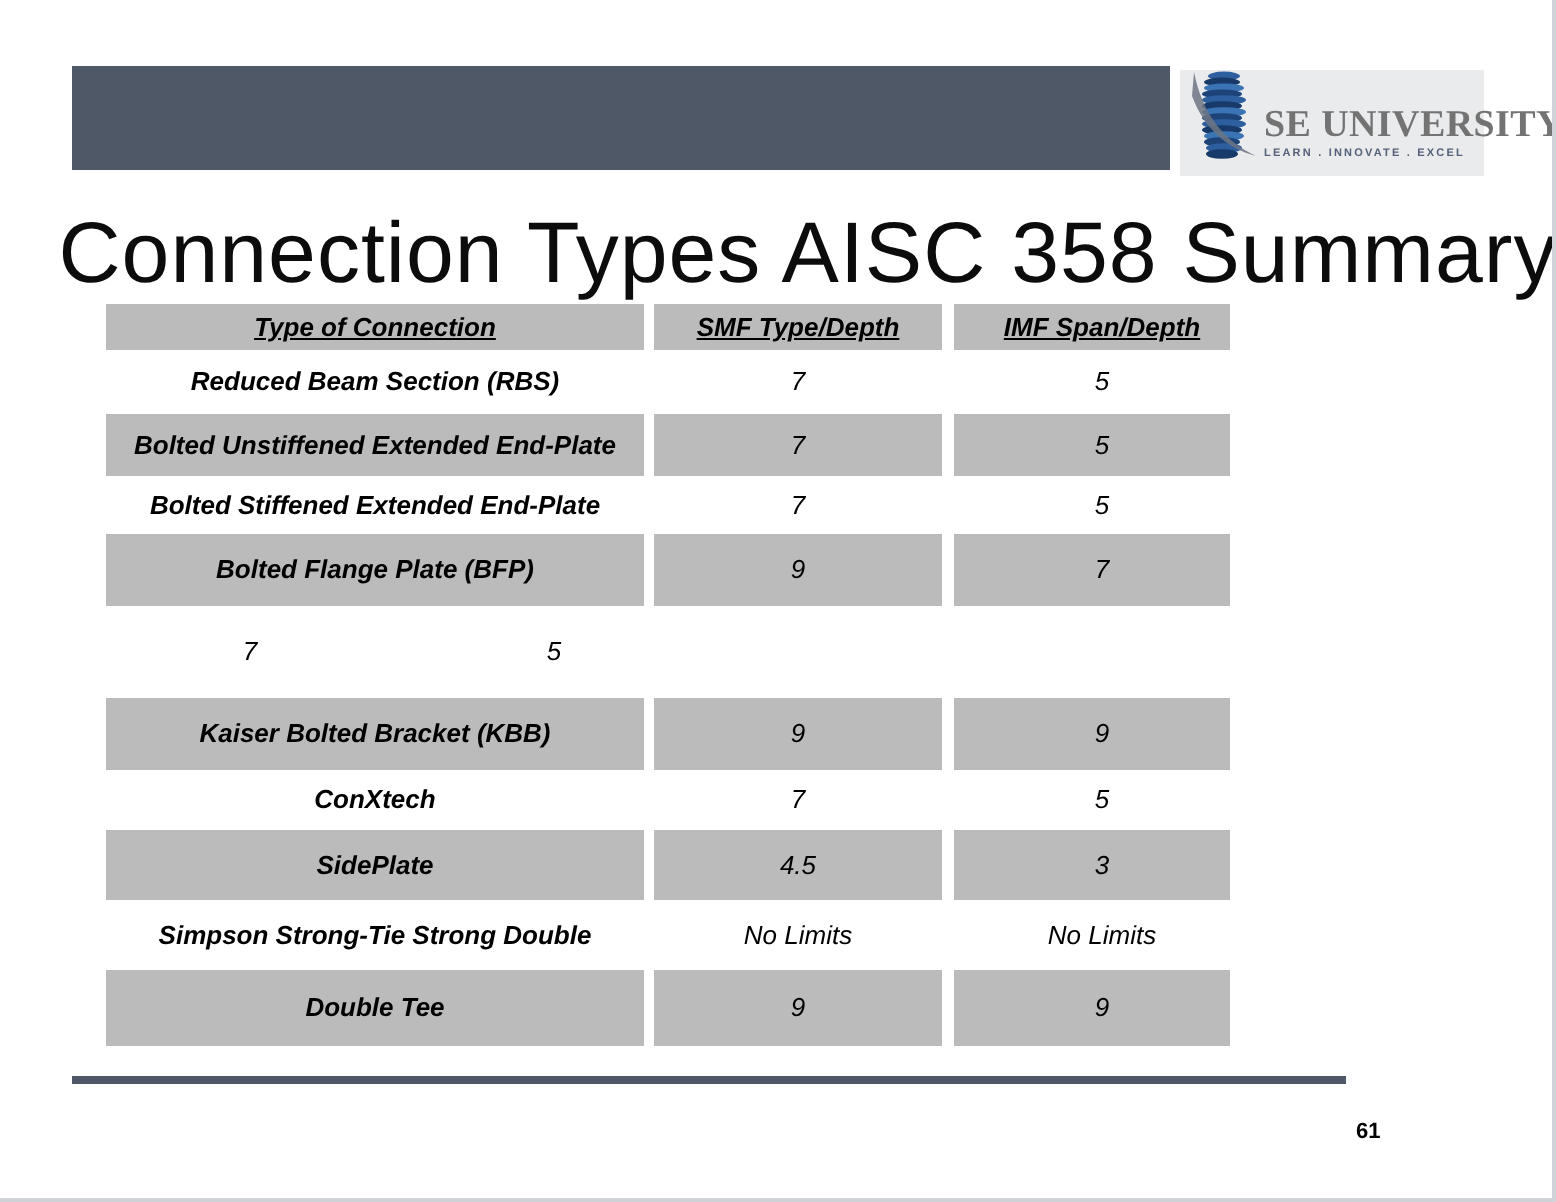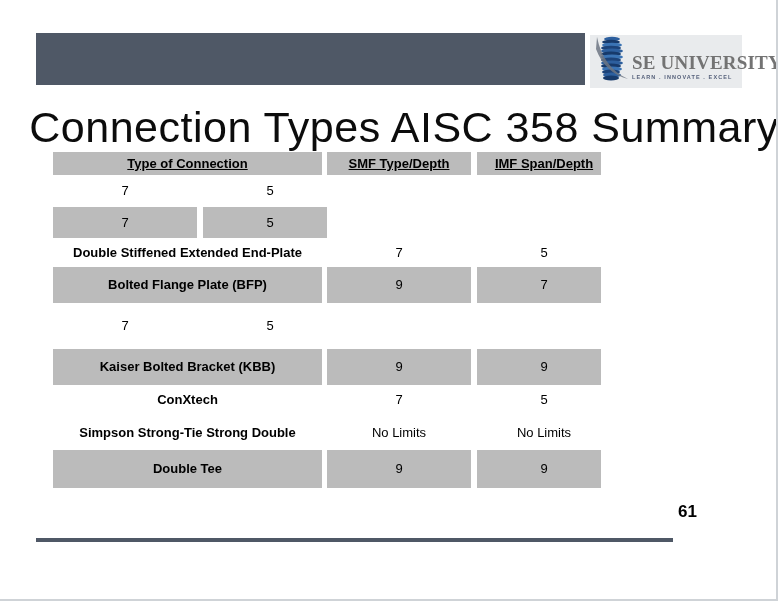--- a/index.html
+++ b/index.html
@@ -29,33 +29,33 @@
     white-space:nowrap; font-weight:bold;
   }
   .slide-title {
     position:absolute; left:0; top:103px; width:100%; text-align:center;
     font-size:43px; color:#0c0c0c; letter-spacing:0.5px;margin-left:16px;
   }
   .tbl { position:absolute; left:53px; top:152px; width:562px; }
   .trow { display:flex; }
   .cell {
     display:flex; align-items:center; justify-content:center; text-align:center;
-    font-size:13px; color:#000; line-height:1.2;
+    font-size:13px; color:#000; line-height:1.2;font-style:italic;
   }
   .c1 { width:269px; margin-right:5px; font-weight:bold; }
   .c2 { width:144px; margin-right:6px; }
-  .c3 { width:124px;padding-left:10px; }
+  .c3 { width:138px;padding-left:10px; }
   .trow.gray .cell { background:#bbbbbb; }
   .trow.head .cell { background:#bbbbbb; font-weight:bold; text-decoration:underline; }
   .footer-line {
     position:absolute; left:36px; top:538px; width:637px; height:4px;
     background:#4f5866;
   }
   .page-num {
-    position:absolute; left:678px; top:502px; font-size:17px; font-weight:bold;
+    position:absolute; left:678px; top:560px; font-size:11px; font-weight:bold;
     color:#000;
   }
 </style>
 </head>
 <body>
 
 <div class="page">
 
   <div class="top-bar"></div>
 
@@ -91,31 +91,33 @@
 
   <div class="tbl">
 
     <div class="trow head" style="height:23px">
       <div class="cell c1">Type of Connection</div>
       <div class="cell c2">SMF Type/Depth</div>
       <div class="cell c3">IMF Span/Depth</div>
     </div>
 
     <div class="trow" style="height:32px">
+      <div class="cell c1">Reduced Beam Section (RBS)</div>
       <div class="cell c2">7</div>
       <div class="cell c3">5</div>
     </div>
 
     <div class="trow gray" style="height:31px">
+      <div class="cell c1">Bolted Unstiffened Extended End-Plate</div>
       <div class="cell c2">7</div>
       <div class="cell c3">5</div>
     </div>
 
     <div class="trow" style="height:29px">
-      <div class="cell c1">Double Stiffened Extended End-Plate</div>
+      <div class="cell c1">Bolted Stiffened Extended End-Plate</div>
       <div class="cell c2">7</div>
       <div class="cell c3">5</div>
     </div>
 
     <div class="trow gray" style="height:36px">
       <div class="cell c1">Bolted Flange Plate (BFP)</div>
       <div class="cell c2">9</div>
       <div class="cell c3">7</div>
     </div>
 
@@ -129,20 +131,25 @@
       <div class="cell c2">9</div>
       <div class="cell c3">9</div>
     </div>
 
     <div class="trow" style="height:30px">
       <div class="cell c1">ConXtech</div>
       <div class="cell c2">7</div>
       <div class="cell c3">5</div>
     </div>
 
+    <div class="trow gray" style="height:35px">
+      <div class="cell c1">SidePlate</div>
+      <div class="cell c2">4.5</div>
+      <div class="cell c3">3</div>
+    </div>
 
     <div class="trow" style="height:35px">
       <div class="cell c1">Simpson Strong-Tie Strong Double</div>
       <div class="cell c2">No Limits</div>
       <div class="cell c3">No Limits</div>
     </div>
 
     <div class="trow gray" style="height:38px">
       <div class="cell c1">Double Tee</div>
       <div class="cell c2">9</div>

